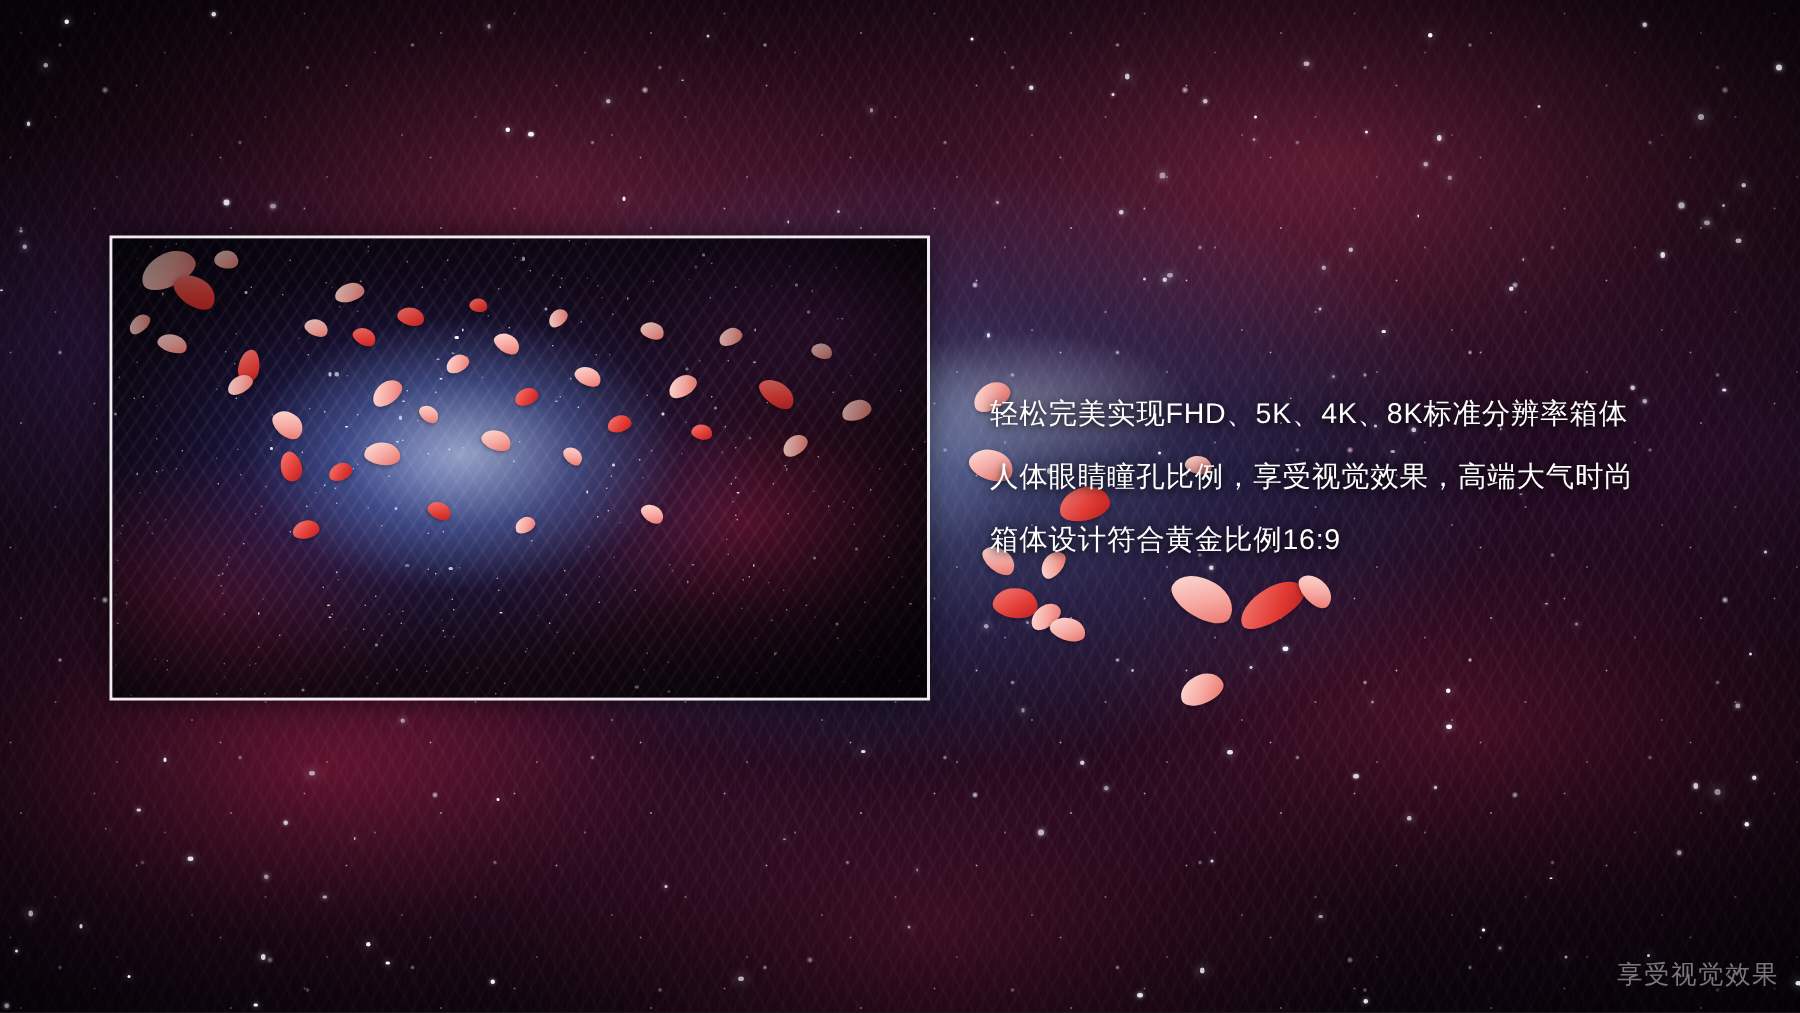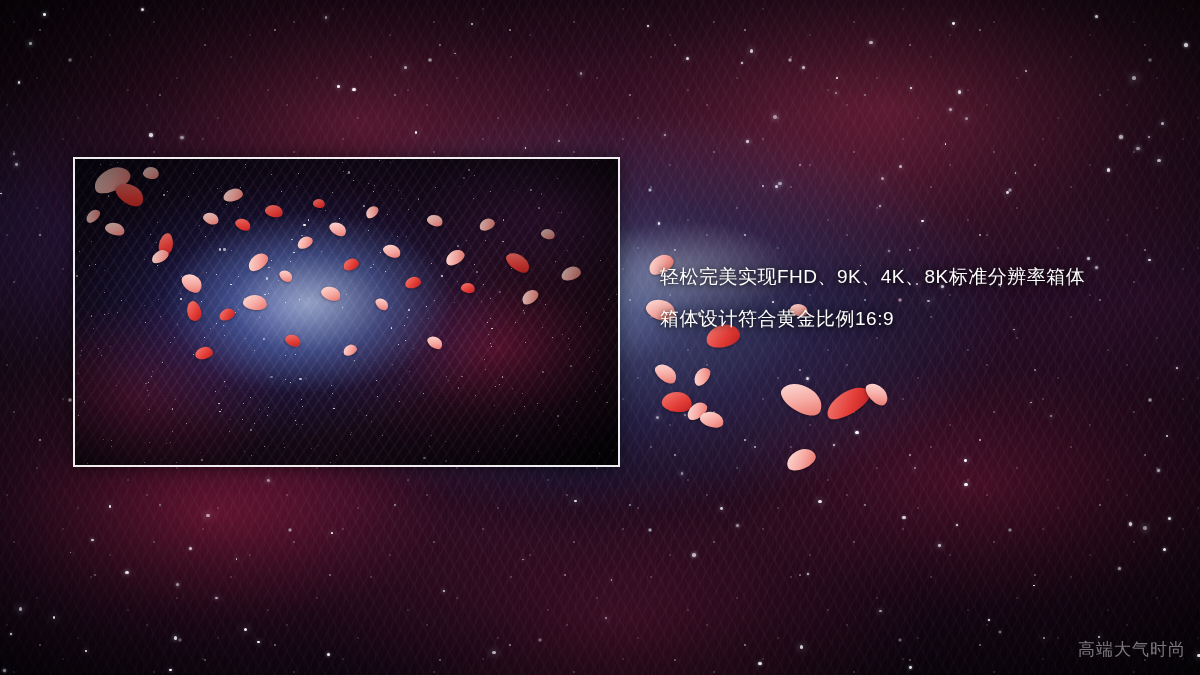--- a/index.html
+++ b/index.html
@@ -694,19 +694,20 @@
       <div class="petal pale" style="left: 686px; top: 404px; width: 22px; height: 14px; transform: rotate(-35deg);"></div>
       <div class="petal pale" style="left: 700px; top: 412px; width: 24px; height: 15px; transform: rotate(18deg);"></div>
       <div class="petal pale" style="left: 780px; top: 386px; width: 44px; height: 26px; transform: rotate(32deg);"></div>
       <div class="petal pale" style="left: 786px; top: 450px; width: 30px; height: 19px; transform: rotate(-22deg);"></div>
       <div class="petal deep" style="left: 824px; top: 392px; width: 48px; height: 22px; transform: rotate(-30deg);"></div>
       <div class="petal pale" style="left: 864px; top: 386px; width: 26px; height: 16px; transform: rotate(48deg);"></div>
       <div class="petal pale" style="left: 790px; top: 304px; width: 18px; height: 12px; transform: rotate(14deg);"></div>
     </div>
 
   <div id="body-text">
-      <div>轻松完美实现FHD、9K、4K、8K标准分辨率箱体</div>
+      <div>轻松完美实现FHD、5K、4K、8K标准分辨率箱体</div>
+      <div>人体眼睛瞳孔比例，享受视觉效果，高端大气时尚</div>
       <div>箱体设计符合黄金比例16:9</div>
     </div>
 
-  <div id="watermark">高端大气时尚</div>
+  <div id="watermark">享受视觉效果</div>
 
 </div>
 
 </body></html>

